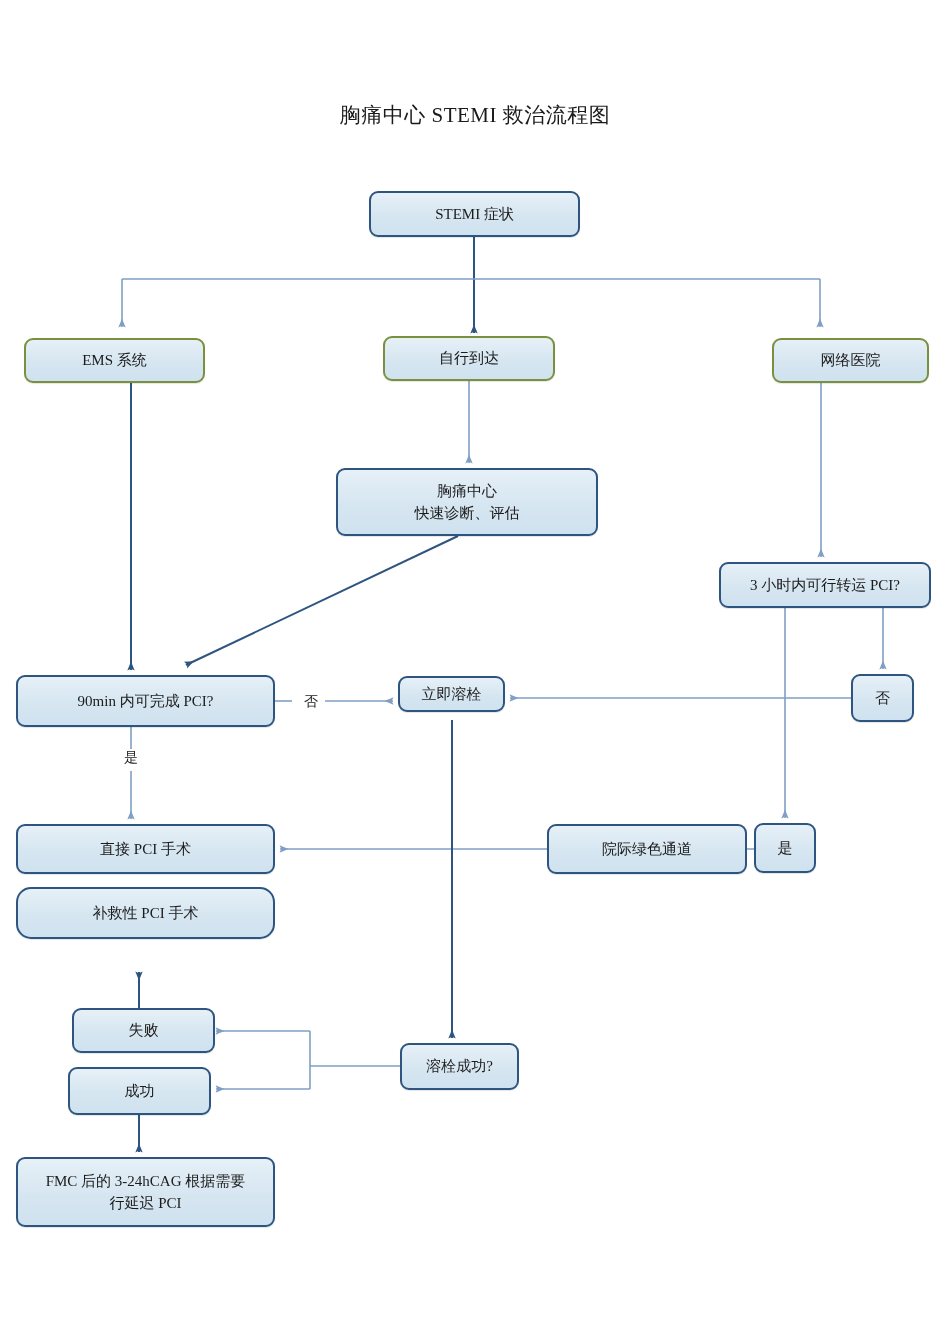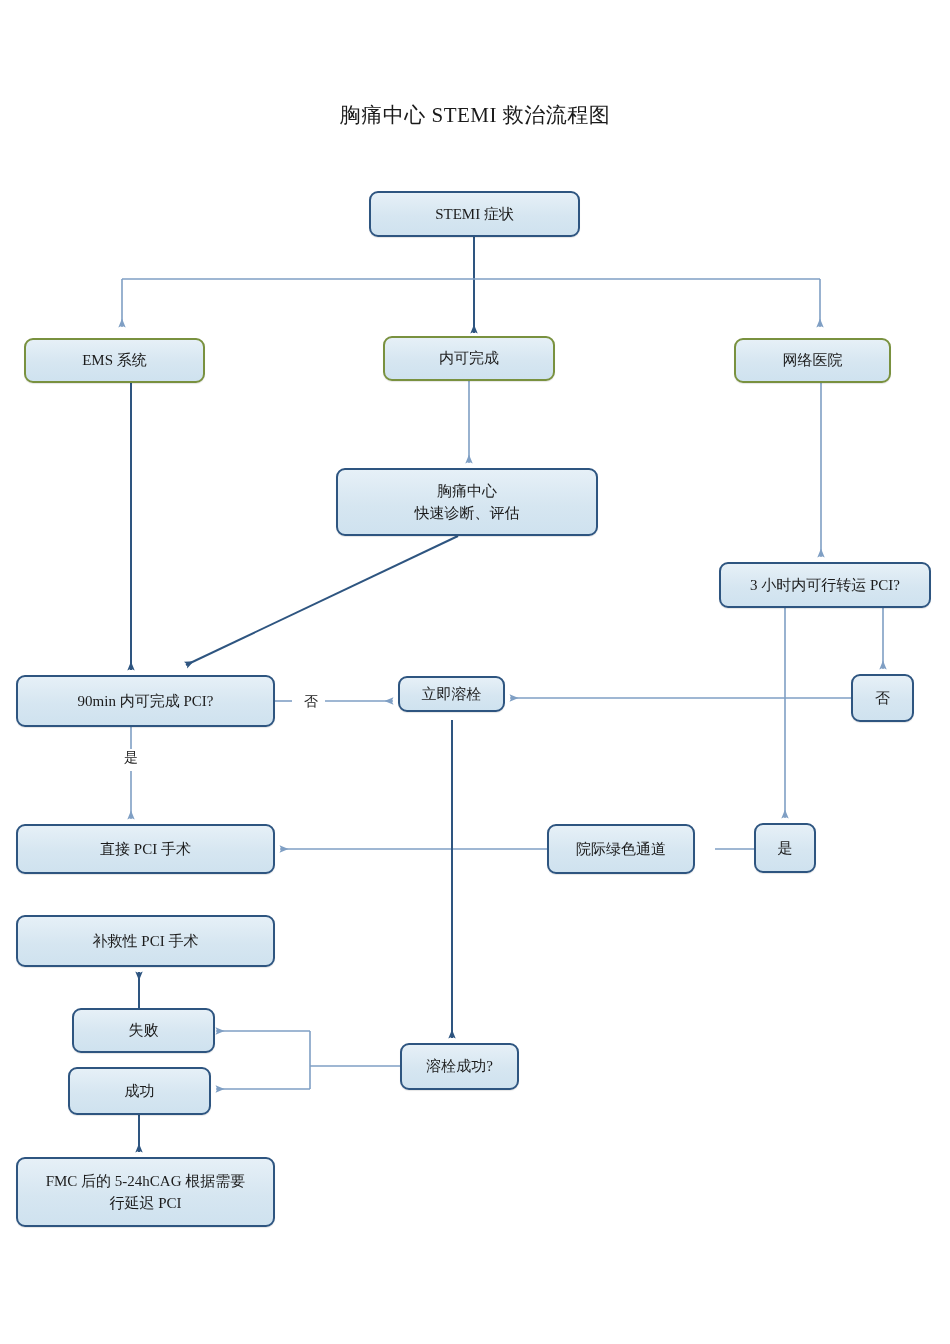--- a/index.html
+++ b/index.html
@@ -133,24 +133,24 @@
 
   <div class="node" style="left:369px; top:180px; width:211px; height:46px;">
     <span class="txt">STEMI 症状</span>
   </div>
 
   <div class="node green" style="left:24px; top:327px; width:181px; height:45px;">
     <span class="txt">EMS 系统</span>
   </div>
 
   <div class="node green" style="left:383px; top:325px; width:172px; height:45px;">
-    <span class="txt">内可完成</span>
-  </div>
-
-  <div class="node green" style="left:734px; top:327px; width:157px; height:45px;">
+    <span class="txt">自行到达</span>
+  </div>
+
+  <div class="node green" style="left:772px; top:327px; width:157px; height:45px;">
     <span class="txt">网络医院</span>
   </div>
 
   <div class="node" style="left:336px; top:457px; width:262px; height:68px; white-space:pre-line;">
     <span class="txt">胸痛中心
 快速诊断、评估</span>
   </div>
 
   <div class="node" style="left:719px; top:551px; width:212px; height:46px;">
     <span class="txt">3 小时内可行转运 PCI?</span>
@@ -165,45 +165,45 @@
   </div>
 
   <div class="node" style="left:851px; top:663px; width:63px; height:48px;">
     <span class="txt">否</span>
   </div>
 
   <div class="node" style="left:16px; top:813px; width:259px; height:50px;">
     <span class="txt">直接 PCI 手术</span>
   </div>
 
-  <div class="node" style="left:547px; top:813px; width:148px; height:50px;">
+  <div class="node" style="left:547px; top:813px; width:200px; height:50px;">
     <span class="txt">院际绿色通道</span>
   </div>
 
   <div class="node" style="left:754px; top:812px; width:62px; height:50px;">
     <span class="txt">是</span>
   </div>
 
-  <div class="node" style="left:16px; top:904px; width:259px; height:52px;">
+  <div class="node" style="left:16px; top:876px; width:259px; height:52px;border-radius:15px;">
     <span class="txt">补救性 PCI 手术</span>
   </div>
 
   <div class="node" style="left:72px; top:997px; width:143px; height:45px;">
     <span class="txt">失败</span>
   </div>
 
   <div class="node" style="left:68px; top:1056px; width:143px; height:48px;">
     <span class="txt">成功</span>
   </div>
 
   <div class="node" style="left:400px; top:1032px; width:119px; height:47px;">
     <span class="txt">溶栓成功?</span>
   </div>
 
   <div class="node" style="left:16px; top:1146px; width:259px; height:70px; white-space:pre-line;">
-    <span class="txt">FMC 后的 5-24hCAG 根据需要
+    <span class="txt">FMC 后的 3-24hCAG 根据需要
 行延迟 PCI</span>
   </div>
 
   <div class="edge-label" style="left:298px; top:682px; width:26px;">否</div>
   <div class="edge-label" style="left:118px; top:738px; width:26px;">是</div>
 
 </div>
 
 </body></html>

